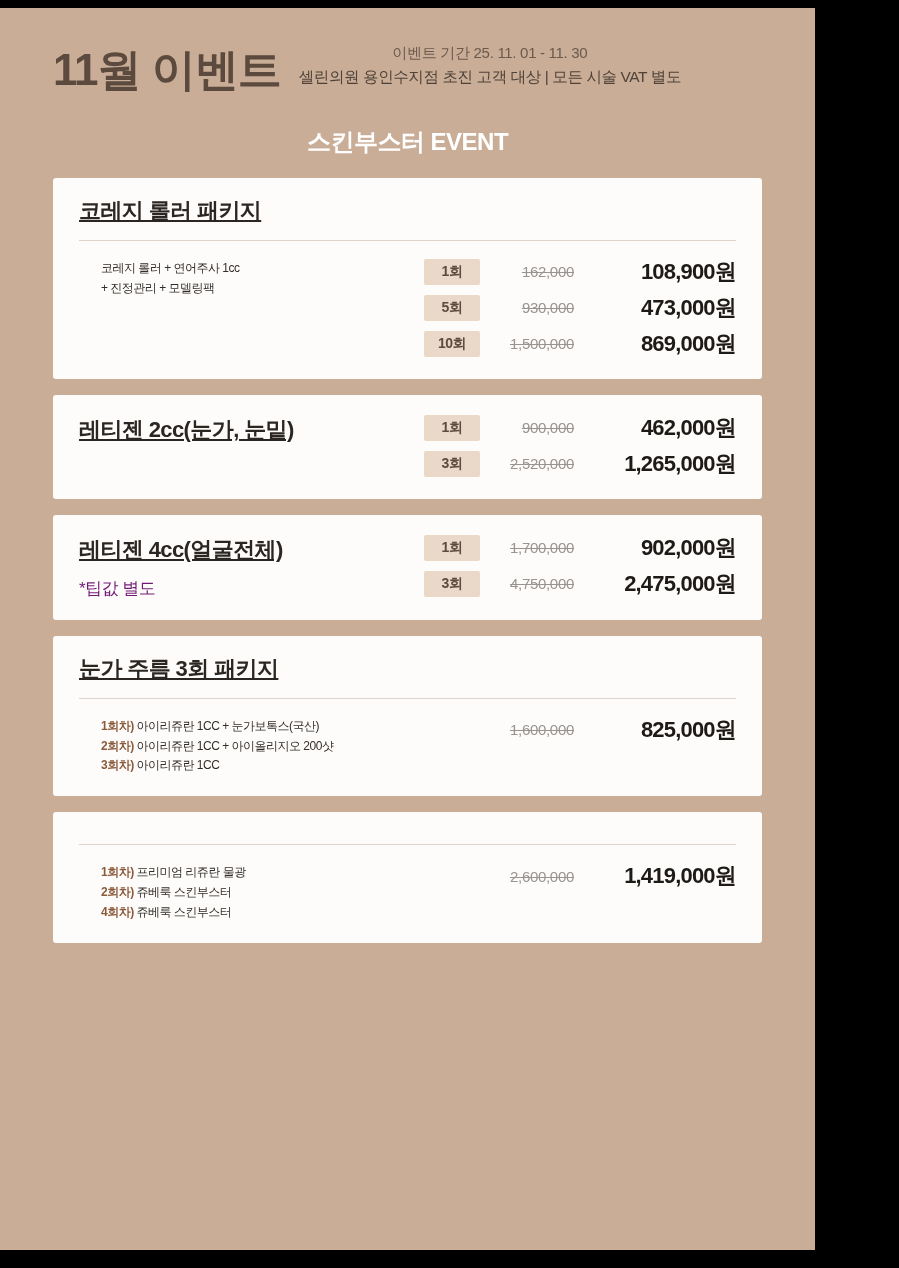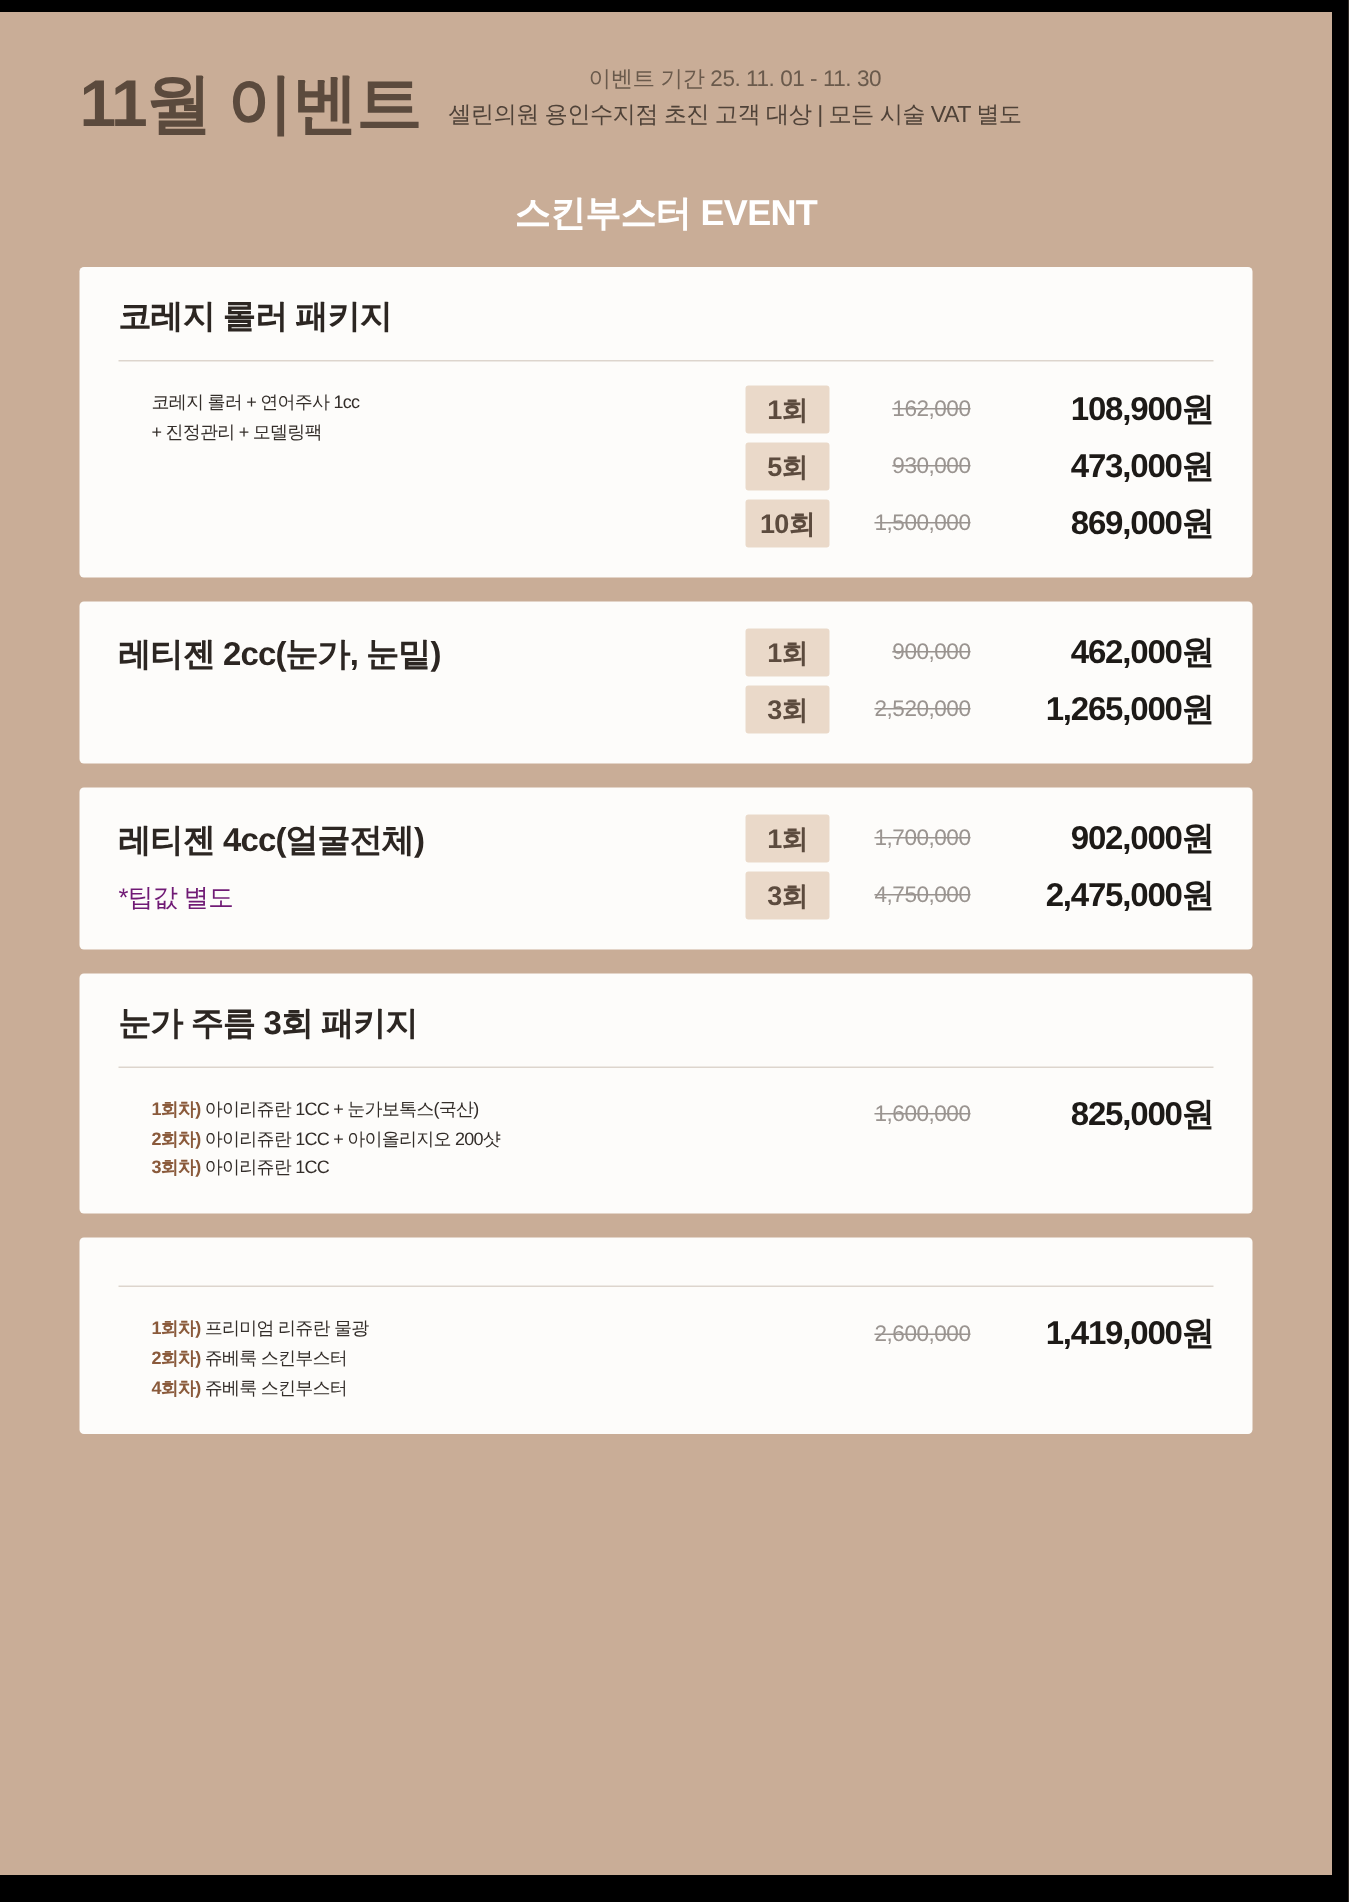--- a/index.html
+++ b/index.html
@@ -4,21 +4,21 @@
 <style>
   html, body {
     margin: 0;
     padding: 0;
     background: #000;
   }
   body {
     font-family: "Liberation Sans", "DejaVu Sans", sans-serif;
   }
   .page {
-    width: 888px;
+    width: 815px;
     height: 1268px;
     position: relative;
     background: #c9ad97;
     box-sizing: border-box;
     overflow: hidden;
   }
   .top-bar {
     height: 8px;
     background: #000;
     width: 100%;
@@ -93,20 +93,21 @@
     border-radius: 3px;
     margin-bottom: 16px;
     padding: 18px 26px 20px 26px;
     box-sizing: border-box;
   }
   .card-title {
     font-size: 22px;
     font-weight: bold;
     color: #2c2622;
     letter-spacing: -0.6px;
+    text-decoration: underline;
   }
   .card-divider {
     height: 1px;
     background: #ddd5cd;
     margin: 14px 0 16px 0;
   }
   .card-body {
     display: flex;
     justify-content: space-between;
     align-items: flex-start;
@@ -134,21 +135,21 @@
     align-items: center;
     justify-content: flex-end;
     gap: 12px;
   }
   .count-chip {
     display: inline-block;
     min-width: 42px;
     text-align: center;
     background: #ead9c9;
     color: #5c4b3e;
-    font-size: 18px;
+    font-size: 14px;
     font-weight: bold;
     padding: 4px 7px;
     border-radius: 2px;
     letter-spacing: -0.5px;
   }
   .old-price {
     font-size: 15px;
     color: #9a9490;
     text-decoration: line-through;
     letter-spacing: -0.3px;

